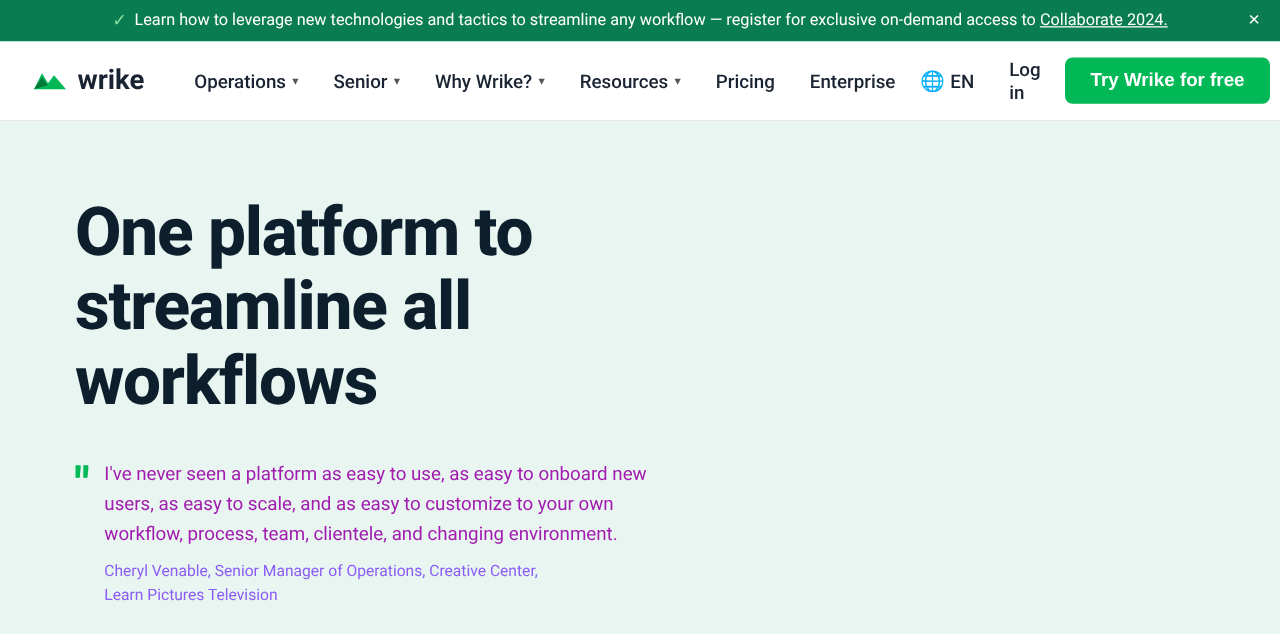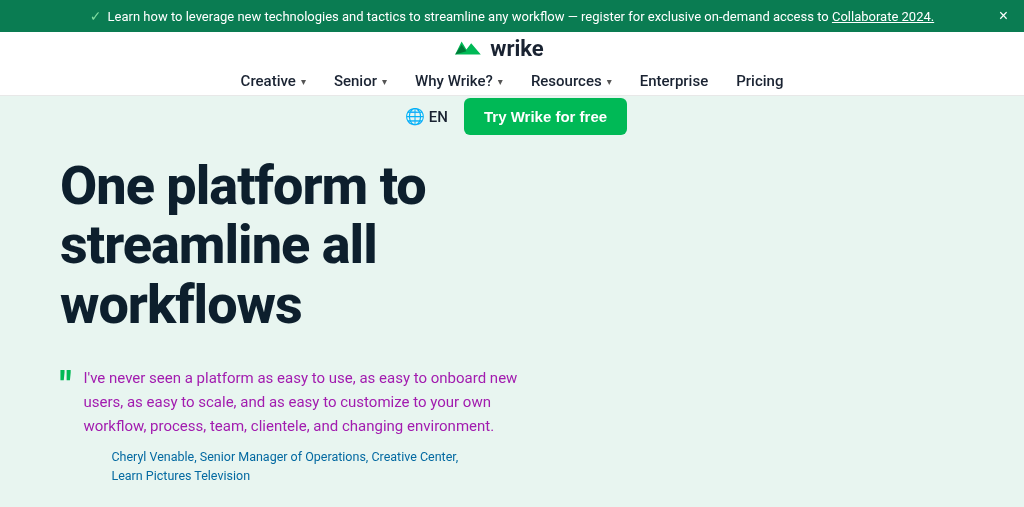--- a/index.html
+++ b/index.html
@@ -43,21 +43,20 @@
     }
 
     
     .navbar {
       background-color: #fff;
       display: flex;
       align-items: center;
       padding: 0 24px;
       height: 64px;
       border-bottom: 1px solid #e8e8e8;
-      flex-direction: column;
     }
 
     .logo {
       display: flex;
       align-items: center;
       gap: 6px;
       text-decoration: none;
       margin-right: 28px;
     }
     .logo-icon {
@@ -170,24 +169,23 @@
       margin-top: 2px;
       font-style: normal;
     }
     .quote-text {
       font-size: 15px;
       color: #a21caf;
       line-height: 1.6;
     }
     .quote-attribution {
       font-size: 12.5px;
-      color: #0369a1;
+      color: #8b5cf6;
       margin-top: 10px;
       line-height: 1.5;
-      margin-left: 28px;
     }
   </style>
 </head>
 <body>
 
 <div class="announcement-banner">
   <span class="banner-check">✓</span>
   <span>
     <span>Learn how to leverage new technologies and tactics to streamline any workflow — register for exclusive on-demand access to</span>
     <a href="#">Collaborate 2024.</a>
@@ -200,48 +198,49 @@
   <a class="logo" href="#">
     <svg class="logo-icon" viewBox="0 0 40 40" fill="none" xmlns="http://www.w3.org/2000/svg">
       <path d="M4 28L12 12L18 22L24 14L36 28H4Z" fill="#00b956"></path>
       <path d="M4 28L12 16L18 24" fill="#007a38"></path>
     </svg>
     <span class="logo-text">wrike</span>
   </a>
 
   <div class="nav-left">
     <a class="nav-item" href="#">
-      <span>Creative</span>
+      <span>Operations</span>
       <span class="chevron">▾</span>
     </a>
     <a class="nav-item" href="#">
       <span>Senior</span>
       <span class="chevron">▾</span>
     </a>
     <a class="nav-item" href="#">
       <span>Why Wrike?</span>
       <span class="chevron">▾</span>
     </a>
     <a class="nav-item" href="#">
       <span>Resources</span>
       <span class="chevron">▾</span>
     </a>
     <a class="nav-item" href="#">
+      <span>Pricing</span>
+    </a>
+    <a class="nav-item" href="#">
       <span>Enterprise</span>
-    </a>
-    <a class="nav-item" href="#">
-      <span>Pricing</span>
     </a>
   </div>
 
   <div class="nav-right">
     <span class="nav-lang">
       <span class="globe-icon">🌐</span>
       <span>EN</span>
     </span>
+    <span class="nav-login">Log in</span>
     <button class="btn-try">Try Wrike for free</button>
   </div>
 </nav>
 
 <section class="hero">
   <h1 class="hero-headline">One platform to streamline all workflows</h1>
 
   <div class="hero-quote-block">
     <span class="quote-marks">"</span>
     <div>

